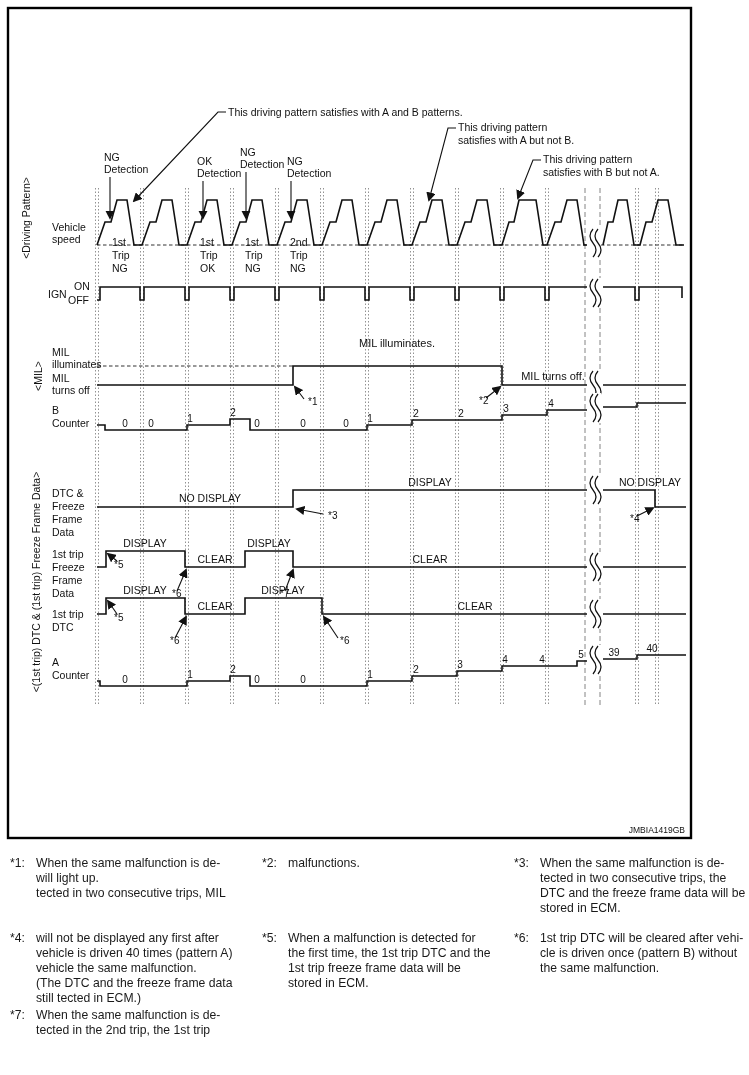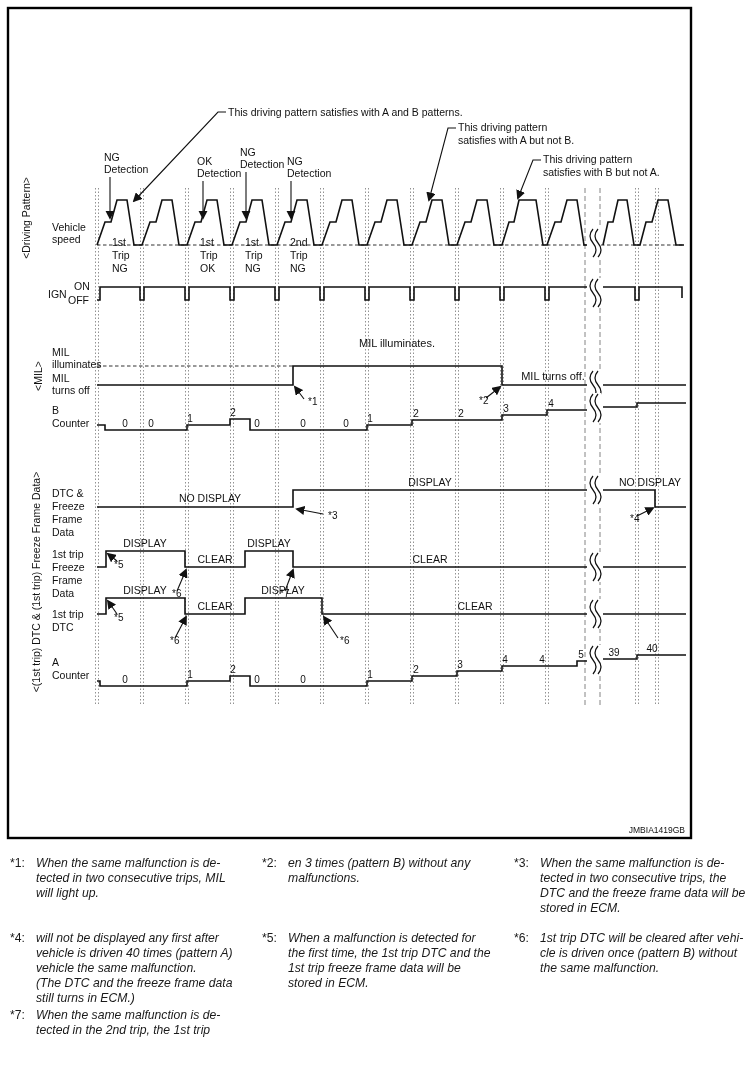--- a/index.html
+++ b/index.html
@@ -2,21 +2,21 @@
 <html><head>
 <meta charset="utf-8">
 <style>
   html,body{margin:0;padding:0;background:#fff;}
   .page{position:relative;width:749px;height:1075px;background:#fff;
         font-family:"Liberation Sans",sans-serif;color:#111;overflow:hidden;}
   #diagram-svg{position:absolute;left:0;top:0;}
   #diagram-svg text{font-family:"Liberation Sans",sans-serif;fill:#111;}
   .fn{position:absolute;display:flex;font-size:12.2px;line-height:15px;color:#1a1a1a;}
   .fn .mk{width:26px;flex:0 0 26px;}
-  .fn .tx{width:218px;font-style:italic;}
+  .fn .tx{width:218px;}
 </style>
 </head>
 <body>
 
 <div class="page">
   <svg id="diagram-svg" width="749" height="845" viewBox="0 0 749 845">
       <defs>
         <marker id="ah" viewBox="0 0 10 10" refX="8" refY="5" markerWidth="8.5" markerHeight="8.5" orient="auto-start-reverse">
           <path d="M0,0 L10,5 L0,10 z" fill="#111"></path>
         </marker>
@@ -208,48 +208,47 @@
       <polyline points="285,591 293,570" fill="none" stroke="#111" stroke-width="1.1" marker-end="url(#ah)"></polyline>
       <polyline points="117,614 108,601" fill="none" stroke="#111" stroke-width="1.1" marker-end="url(#ah)"></polyline>
       <polyline points="175,638 186,617" fill="none" stroke="#111" stroke-width="1.1" marker-end="url(#ah)"></polyline>
       <polyline points="338,638 324,617" fill="none" stroke="#111" stroke-width="1.1" marker-end="url(#ah)"></polyline>
     </svg>
   <div id="footnotes">
       <div class="fn" style="left: 10px; top: 856px;">
         <div class="mk">*1:</div>
         <div class="tx">
           <div>When the same malfunction is de-</div>
+          <div>will light up.</div>
           <div>tected in two consecutive trips, MIL</div>
-          <div>will light up.</div>
         </div>
       </div>
       <div class="fn" style="left: 262px; top: 856px;">
         <div class="mk">*2:</div>
         <div class="tx">
-          <div>en 3 times (pattern B) without any</div>
           <div>malfunctions.</div>
         </div>
       </div>
       <div class="fn" style="left: 514px; top: 856px;">
         <div class="mk">*3:</div>
         <div class="tx">
           <div>When the same malfunction is de-</div>
           <div>tected in two consecutive trips, the</div>
           <div>DTC and the freeze frame data will be</div>
           <div>stored in ECM.</div>
         </div>
       </div>
       <div class="fn" style="left: 10px; top: 931px;">
         <div class="mk">*4:</div>
         <div class="tx">
           <div>will not be displayed any first after</div>
           <div>vehicle is driven 40 times (pattern A)</div>
           <div>vehicle the same malfunction.</div>
           <div>(The DTC and the freeze frame data</div>
-          <div>still turns in ECM.)</div>
+          <div>still tected in ECM.)</div>
         </div>
       </div>
       <div class="fn" style="left: 262px; top: 931px;">
         <div class="mk">*5:</div>
         <div class="tx">
           <div>When a malfunction is detected for</div>
           <div>the first time, the 1st trip DTC and the</div>
           <div>1st trip freeze frame data will be</div>
           <div>stored in ECM.</div>
         </div>

